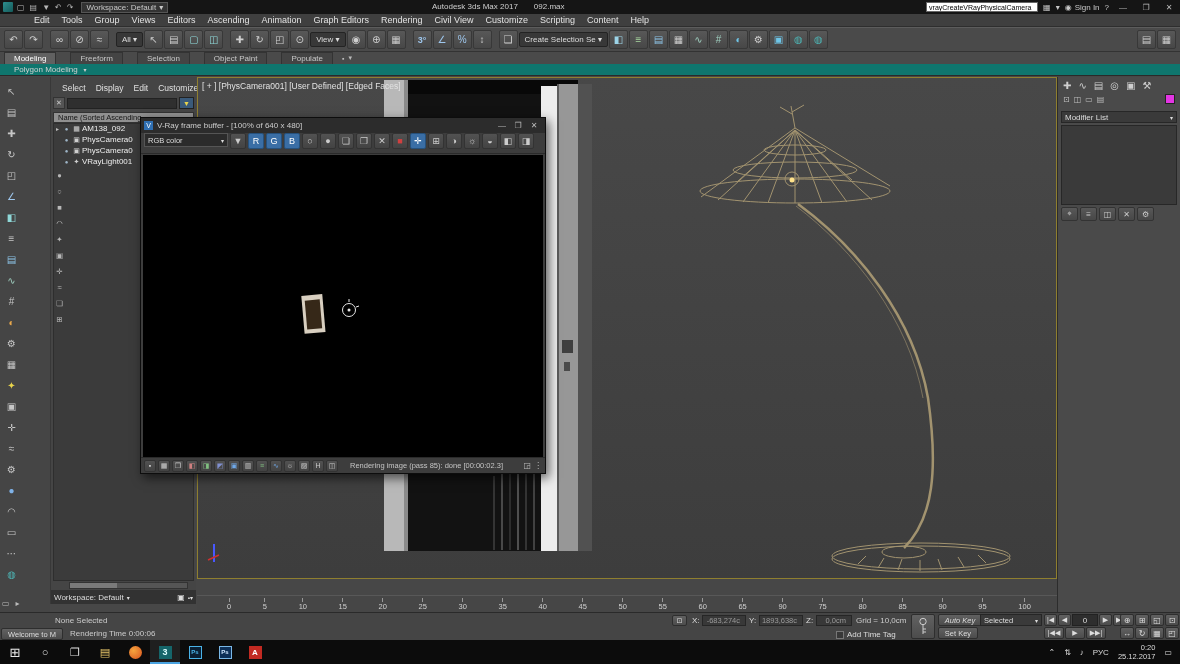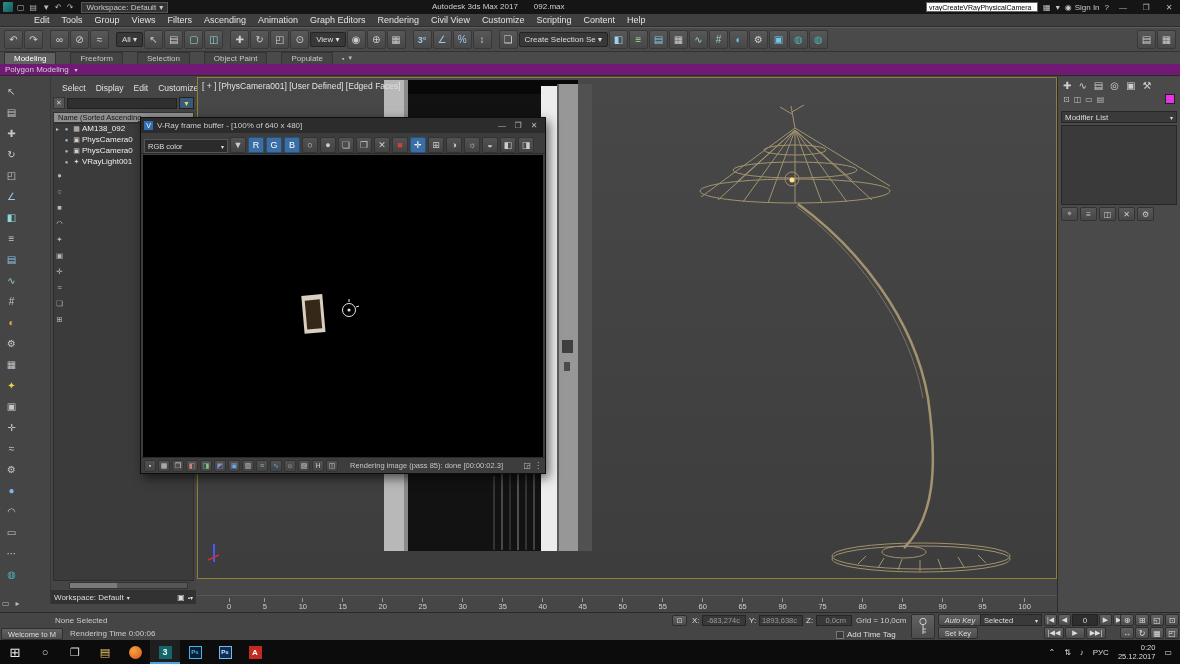--- a/index.html
+++ b/index.html
@@ -36,22 +36,22 @@
   .tb-it.dd{width:auto;height:15px;padding:0 5px;font-size:8px;background:#383838;border:1px solid #232323;color:#ddd;}
   .tb-it.txt span{font-weight:bold;font-size:9px;}
   .tb-it.push{margin-left:auto;}
 
   
   .ribbon-tabs{position:absolute;left:0;top:52px;width:1180px;height:12px;background:#4a4a4a;
                display:flex;align-items:flex-end;padding-left:4px;gap:1px;font-size:8px;}
   .rtab{padding:1px 9px;color:#c8c8c8;background:#444;border:1px solid #333;border-bottom:none;}
   .rtab.active{background:#616161;color:#fff;}
   .ribbon-extra{display:flex;gap:4px;margin-left:8px;align-items:center;font-size:7px;color:#bbb;padding-bottom:2px;}
-  .ribbon-sub{position:absolute;left:0;top:64px;width:1180px;height:12px;background:#701a75;border-bottom:1px solid #2a2a2a;
-              display:flex;align-items:center;padding-left:5px;gap:6px;font-size:8px;color:#d0d0d0;}
+  .ribbon-sub{position:absolute;left:0;top:64px;width:1180px;height:12px;background:#0f766e;border-bottom:1px solid #2a2a2a;
+              display:flex;align-items:center;padding-left:14px;gap:6px;font-size:8px;color:#d0d0d0;}
 
   
   .left-strip{position:absolute;left:0;top:77px;width:50px;height:535px;background:#454545;}
   .ls-col{position:absolute;left:3px;top:6px;display:flex;flex-direction:column;gap:4px;}
   .ls-it{width:17px;height:17px;display:flex;align-items:center;justify-content:center;font-size:10px;color:#c6c6c6;}
   .ls-bottom{position:absolute;left:2px;bottom:4px;display:flex;gap:6px;font-size:8px;color:#bbb;}
 
   
   .explorer{position:absolute;left:50px;top:77px;width:146px;height:527px;background:#454545;border-left:1px solid #383838;}
   .ex-menu{position:absolute;left:0;top:4px;height:14px;display:flex;align-items:center;padding-left:6px;font-size:8.5px;color:#e0e0e0;}
@@ -78,21 +78,21 @@
             background:linear-gradient(180deg,#484848,#3d3d3d);border:1px solid #8f7f2f;}
   .vp-label{position:absolute;left:4px;top:3px;font-size:8.5px;color:#e2e2e2;z-index:2;}
   .vp-svg{position:absolute;left:0;top:0;}
 
   
   .vray{position:absolute;left:140px;top:117px;width:406px;height:357px;background:#3d3d3d;
         border:1px solid #0d0d0d;box-shadow:3px 4px 10px rgba(0,0,0,.6);z-index:6;}
   .vw-title{height:15px;background:#2c2c2c;display:flex;align-items:center;font-size:8px;color:#cccccc;padding:0 3px;}
   .vw-logo{width:9px;height:9px;background:#2f6fb2;color:#fff;font-size:7px;display:flex;align-items:center;justify-content:center;margin-right:4px;}
   .vw-ctl{width:16px;text-align:center;font-size:8px;color:#bbb;}
-  .vw-tools{height:21px;display:flex;align-items:flex-end;gap:2px;padding:0 3px;border-bottom:1px solid #2a2a2a;}
+  .vw-tools{height:21px;display:flex;align-items:flex-start;gap:2px;padding:0 3px;border-bottom:1px solid #2a2a2a;}
   .vw-dd{width:84px;height:14px;background:#2b2b2b;border:1px solid #555;display:flex;align-items:center;font-size:7.5px;padding:0 3px;color:#ddd;}
   .vw-ic{width:16px;height:16px;display:flex;align-items:center;justify-content:center;font-size:9px;color:#ccc;
          background:linear-gradient(#525252,#434343);border:1px solid #333;border-radius:2px;}
   .vw-ic.on{background:#3a6ea5;border-color:#26517c;color:#fff;}
   .vw-canvas{position:absolute;left:2px;top:37px;width:400px;height:303px;background:#000;}
   .vw-foot{position:absolute;left:0;bottom:0;width:100%;height:16px;background:#3d3d3d;border-top:1px solid #2a2a2a;
            display:flex;align-items:center;gap:2px;padding:0 3px;font-size:7.5px;color:#c4c4c4;}
   .vw-foot .vw-ic{width:12px;height:12px;font-size:7px;}
   .vw-status{margin-left:10px;white-space:nowrap;}
   .vw-foot-right{margin-left:auto;display:flex;gap:3px;font-size:8px;color:#bbb;}
@@ -178,21 +178,21 @@
       <span class="winctl">✕</span>
     </div>
   </div>
 
   <div class="menubar">
 
   <span class="menu-item">Edit</span>
       <span class="menu-item">Tools</span>
       <span class="menu-item">Group</span>
       <span class="menu-item">Views</span>
-      <span class="menu-item">Filters</span>
+      <span class="menu-item">Editors</span>
       <span class="menu-item">Ascending</span>
       <span class="menu-item">Animation</span>
       <span class="menu-item">Graph Editors</span>
       <span class="menu-item">Rendering</span>
       <span class="menu-item">Civil View</span>
       <span class="menu-item">Customize</span>
       <span class="menu-item">Scripting</span>
       <span class="menu-item">Content</span>
       <span class="menu-item">Help</span>
     </div>

